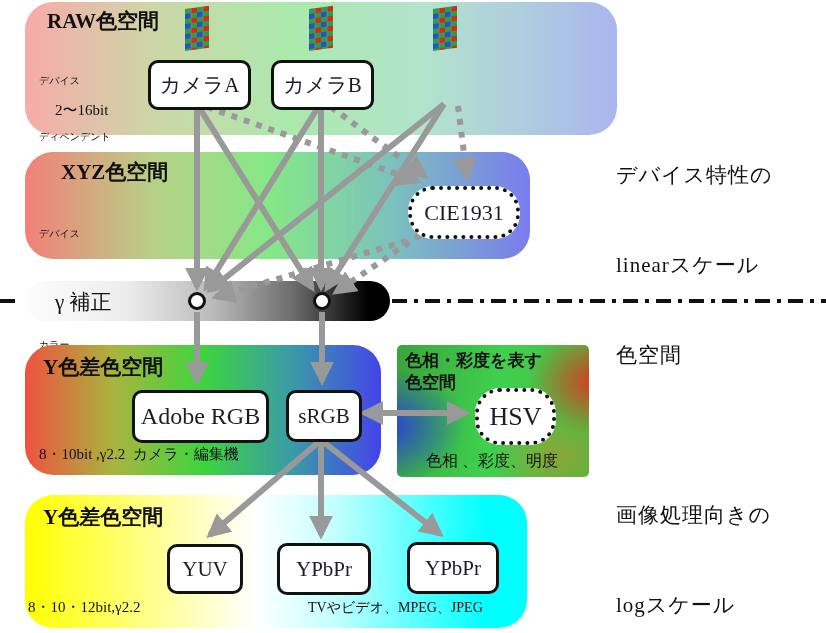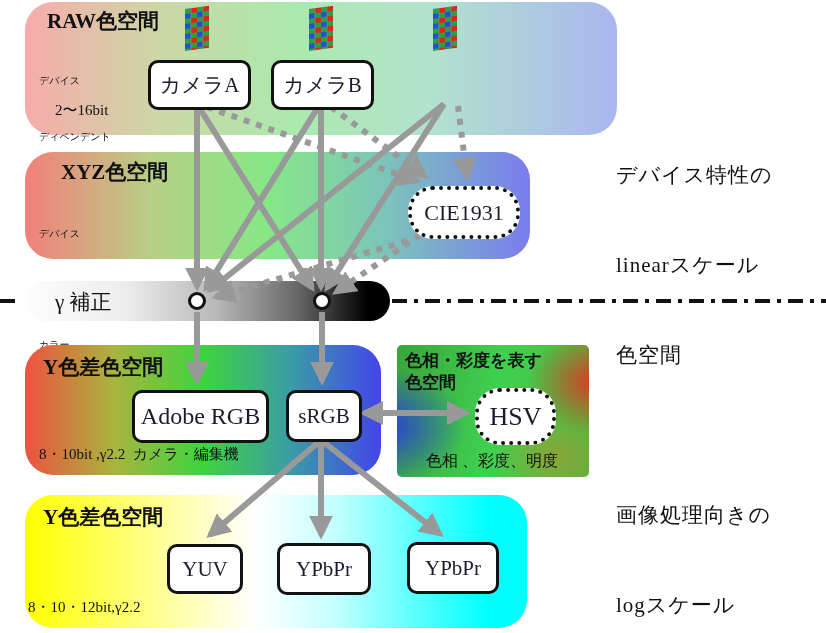--- a/index.html
+++ b/index.html
@@ -91,20 +91,21 @@
 
   <div class="group" id="hue-box">
     <div class="g-title" style="left:8px; top:4px; font-size:17px;">色相・彩度を表す</div>
     <div class="g-title" style="left:8px; top:26px; font-size:17px;">色空間</div>
     <div class="g-note" style="left:29px; top:106px; font-size:16px;">色相 、彩度、明度</div>
   </div>
 
   <div class="group" id="y-box">
     <div class="g-title" style="left:18px; top:8px;">Y色差色空間</div>
     <div class="g-note" style="left:3px; top:103px;">8・10・12bit,γ2.2</div>
+    <div class="g-note" style="left:283px; top:104px; font-size:14px;">TVやビデオ、MPEG、JPEG</div>
   </div>
 
   <svg id="arrow-layer" width="826" height="633" viewBox="0 0 826 633">
     <defs>
       <marker id="ah" viewBox="0 0 10 10" refX="8" refY="5" markerWidth="4" markerHeight="4" orient="auto-start-reverse">
         <path d="M0,0 L10,5 L0,10 z" fill="#999999"></path>
       </marker>
       <pattern id="bayer" width="12" height="10" patternUnits="userSpaceOnUse">
         <rect x="0" y="0" width="6" height="5" fill="#2f9e46"></rect>
         <rect x="6" y="0" width="6" height="5" fill="#d22a20"></rect>

